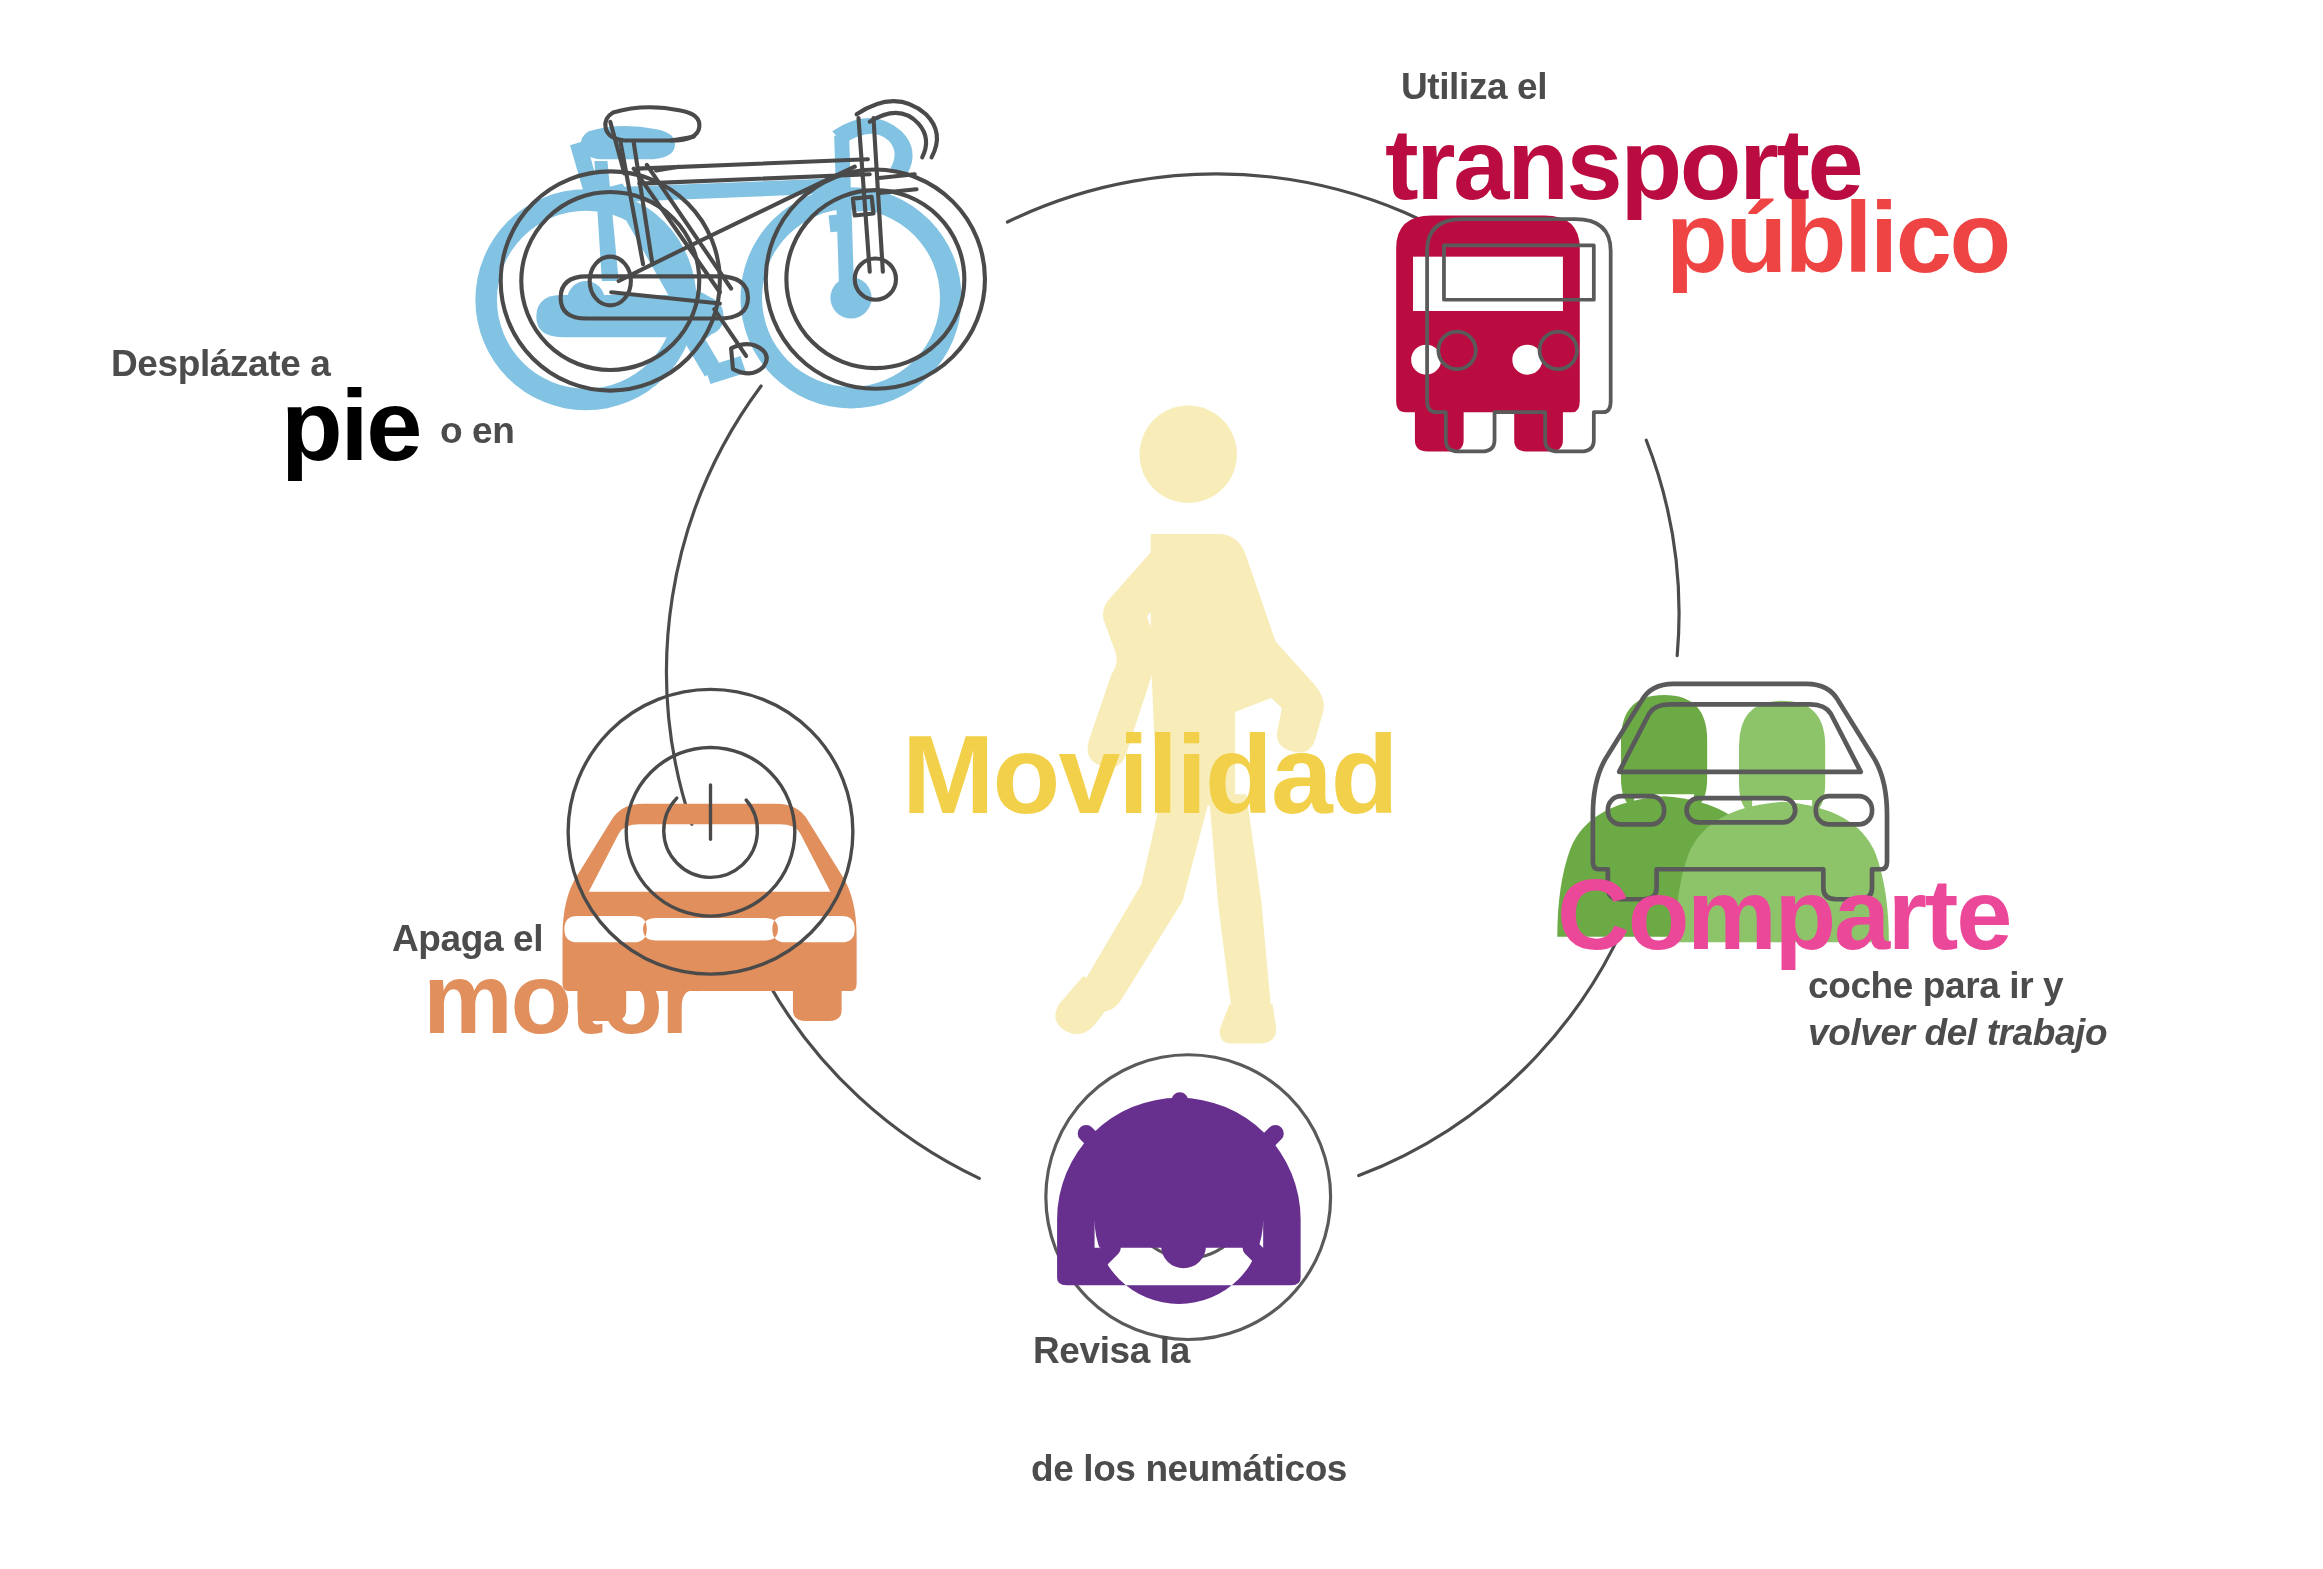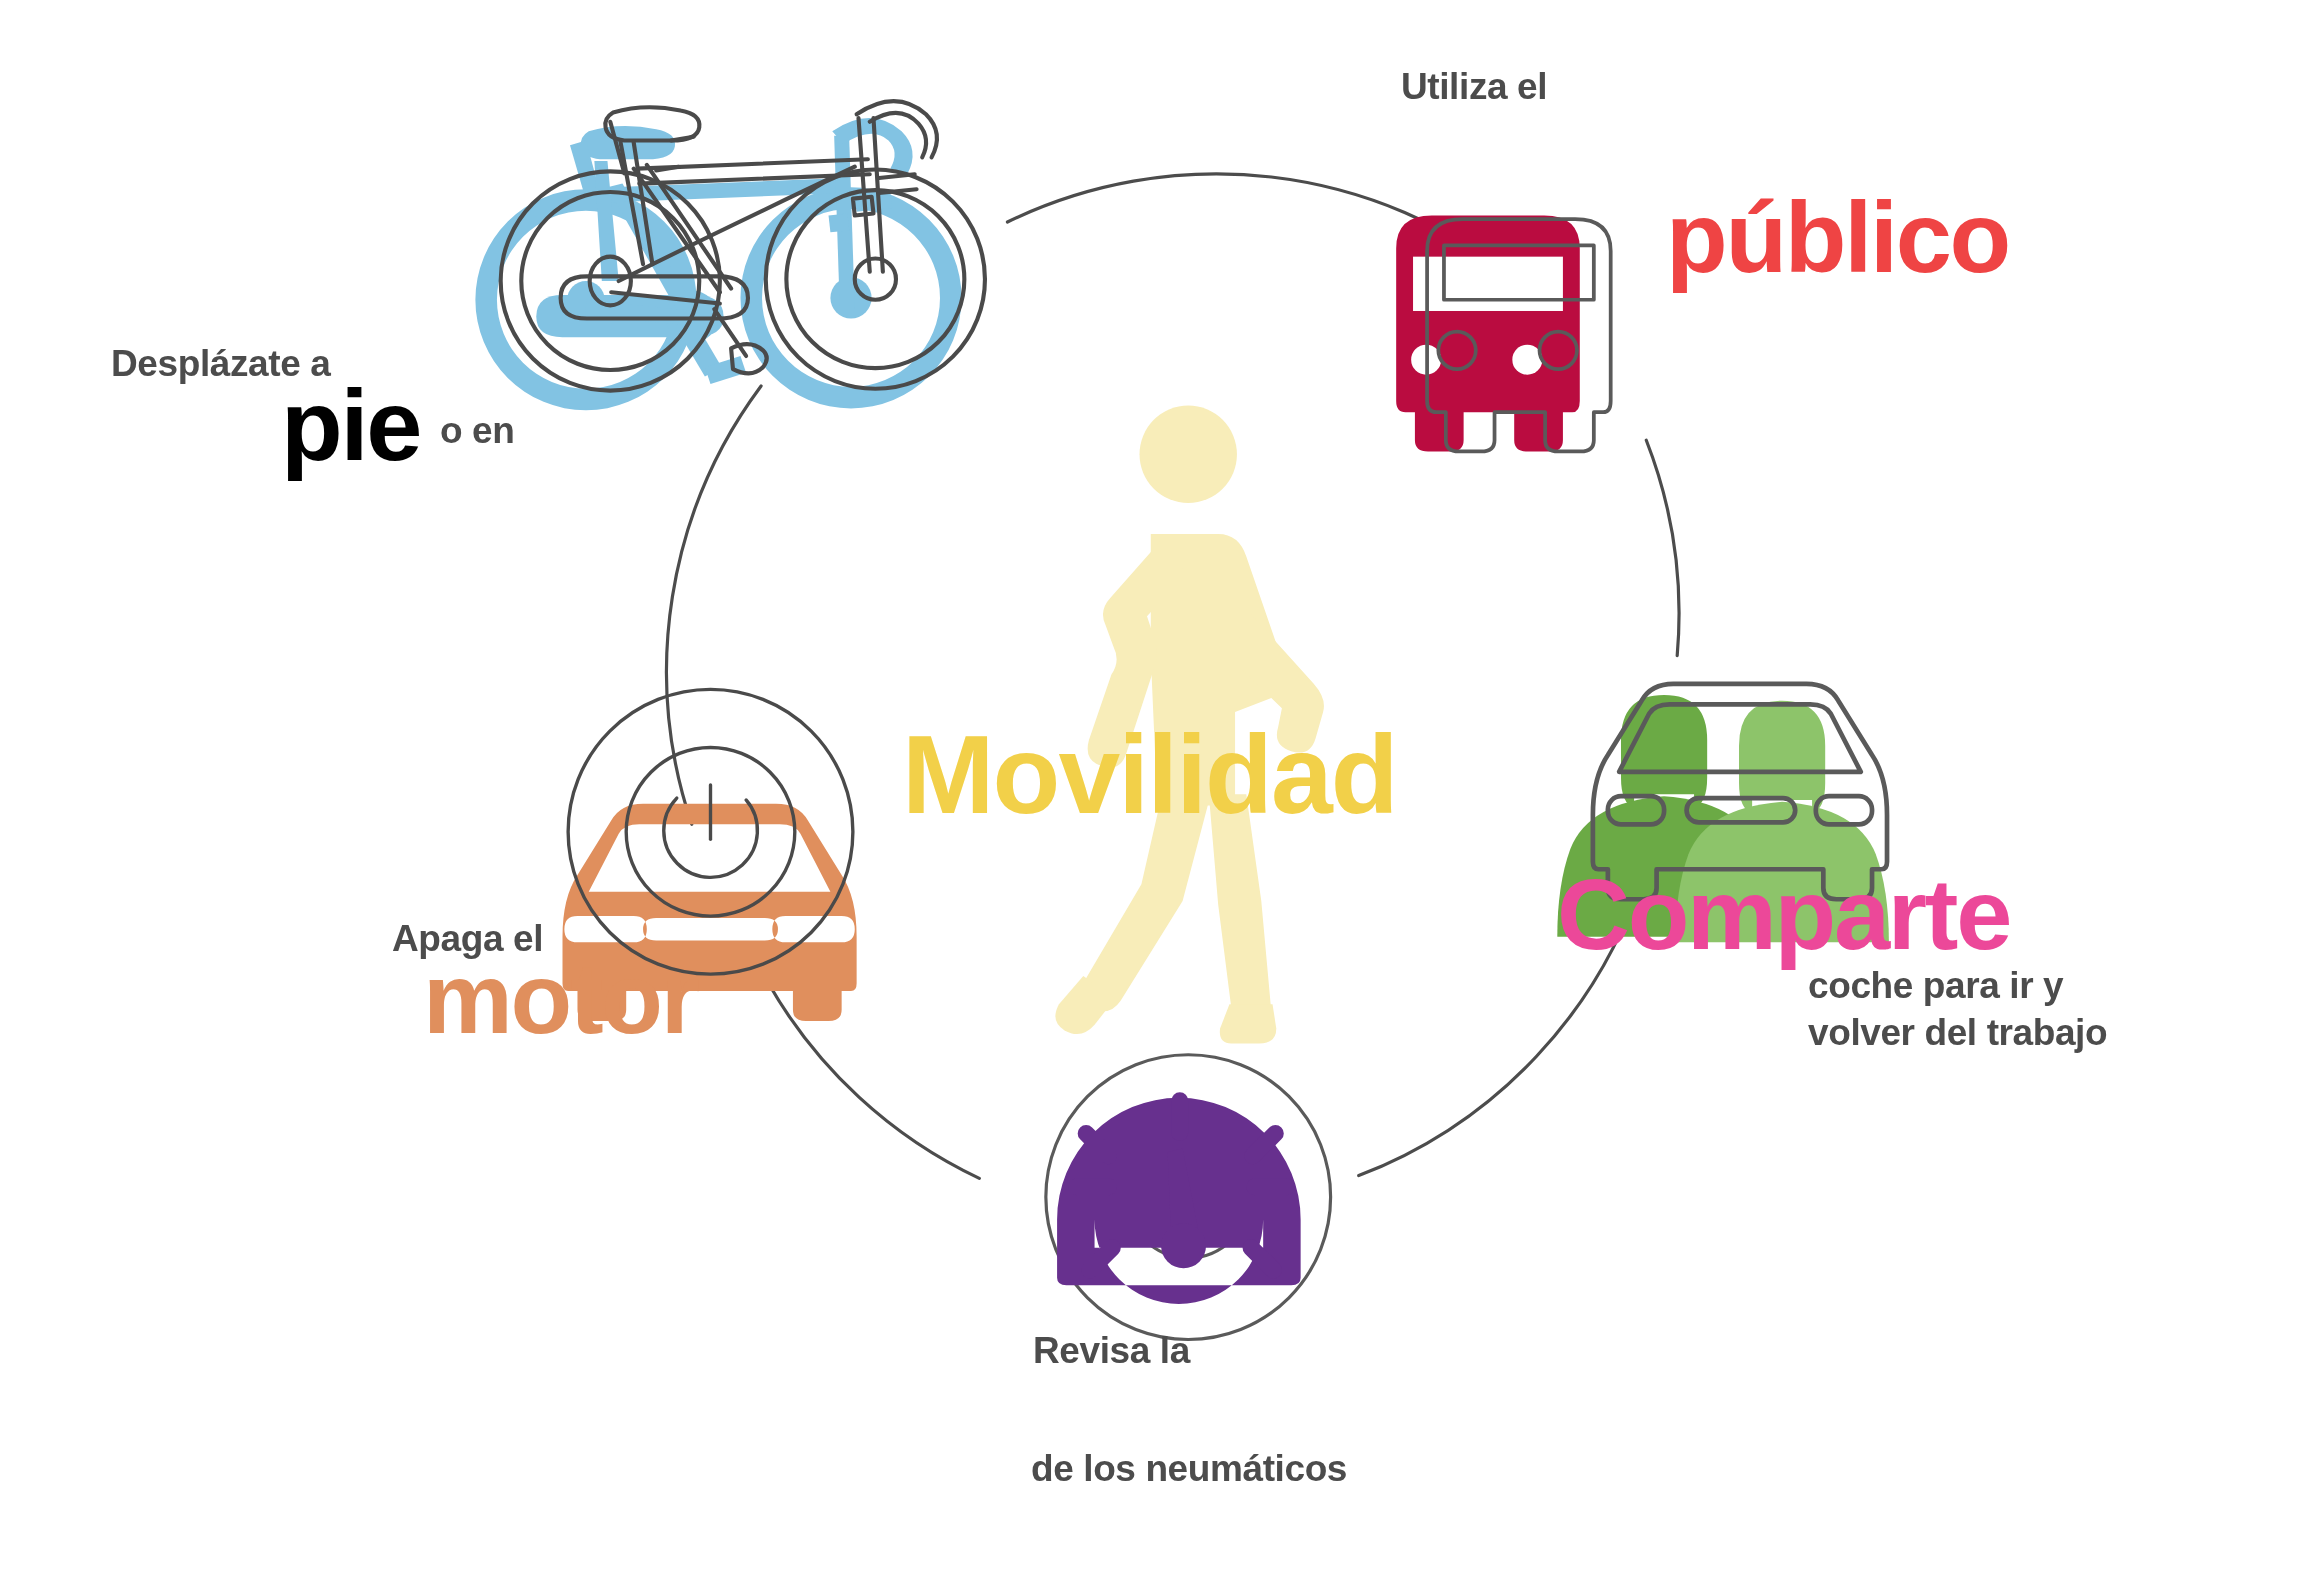--- a/index.html
+++ b/index.html
@@ -56,21 +56,21 @@
   #lbl-bike-bici  { left: 276px;  top: 450px; font-size: 101px; color: #82C3E3; }
 
   
   #lbl-bus-pre    { left: 1401px; top: 68px; }
   #lbl-bus-main   { left: 1385px; top: 114px; font-size: 101px; color: #BA0C40; }
   #lbl-bus-sub    { left: 1666px; top: 187px; font-size: 101px; color: #ef4444; }
 
   
   #lbl-share-main { left: 1557px; top: 864px; font-size: 101px; color: #ec4899; }
   #lbl-share-s1   { left: 1808px; top: 967px; }
-  #lbl-share-s2   { left: 1808px; top: 1014px; }
+  #lbl-share-s2   { left: 1808px; top: 1014px; font-style: italic; }
 
   
   #lbl-tire-pre   { left: 1033px; top: 1332px; }
   #lbl-tire-main  { left: 1005px; top: 1364px; font-size: 101px; color: #67308E; }
   #lbl-tire-sub   { left: 1031px; top: 1450px; }
 
   
   #lbl-motor-pre  { left: 392px;  top: 920px; }
   #lbl-motor-main { left: 423px;  top: 948px; font-size: 101px; color: #E08F5D; }
 
@@ -339,20 +339,21 @@
       <path d="M 758 838 L 758 896"></path>
       <path d="M 722 852 A 50 50 0 1 0 796 854"></path>
     </g>
   </svg>
 
   <div class="txtbox small" id="lbl-bike-pre">Desplázate a</div>
   <div class="txtbox big" id="lbl-bike-pie">pie</div>
   <div class="txtbox mid" id="lbl-bike-oen">o en</div>
 
   <div class="txtbox small" id="lbl-bus-pre">Utiliza el</div>
+  <div class="txtbox big" id="lbl-bus-main">transporte</div>
   <div class="txtbox big" id="lbl-bus-sub">público</div>
 
   <div class="txtbox big" id="lbl-share-main">Comparte</div>
   <div class="txtbox small" id="lbl-share-s1">coche para ir y</div>
   <div class="txtbox small" id="lbl-share-s2">volver del trabajo</div>
 
   <div class="txtbox small" id="lbl-tire-pre">Revisa la</div>
   <div class="txtbox small" id="lbl-tire-sub">de los neumáticos</div>
 
   <div class="txtbox small" id="lbl-motor-pre">Apaga el</div>

